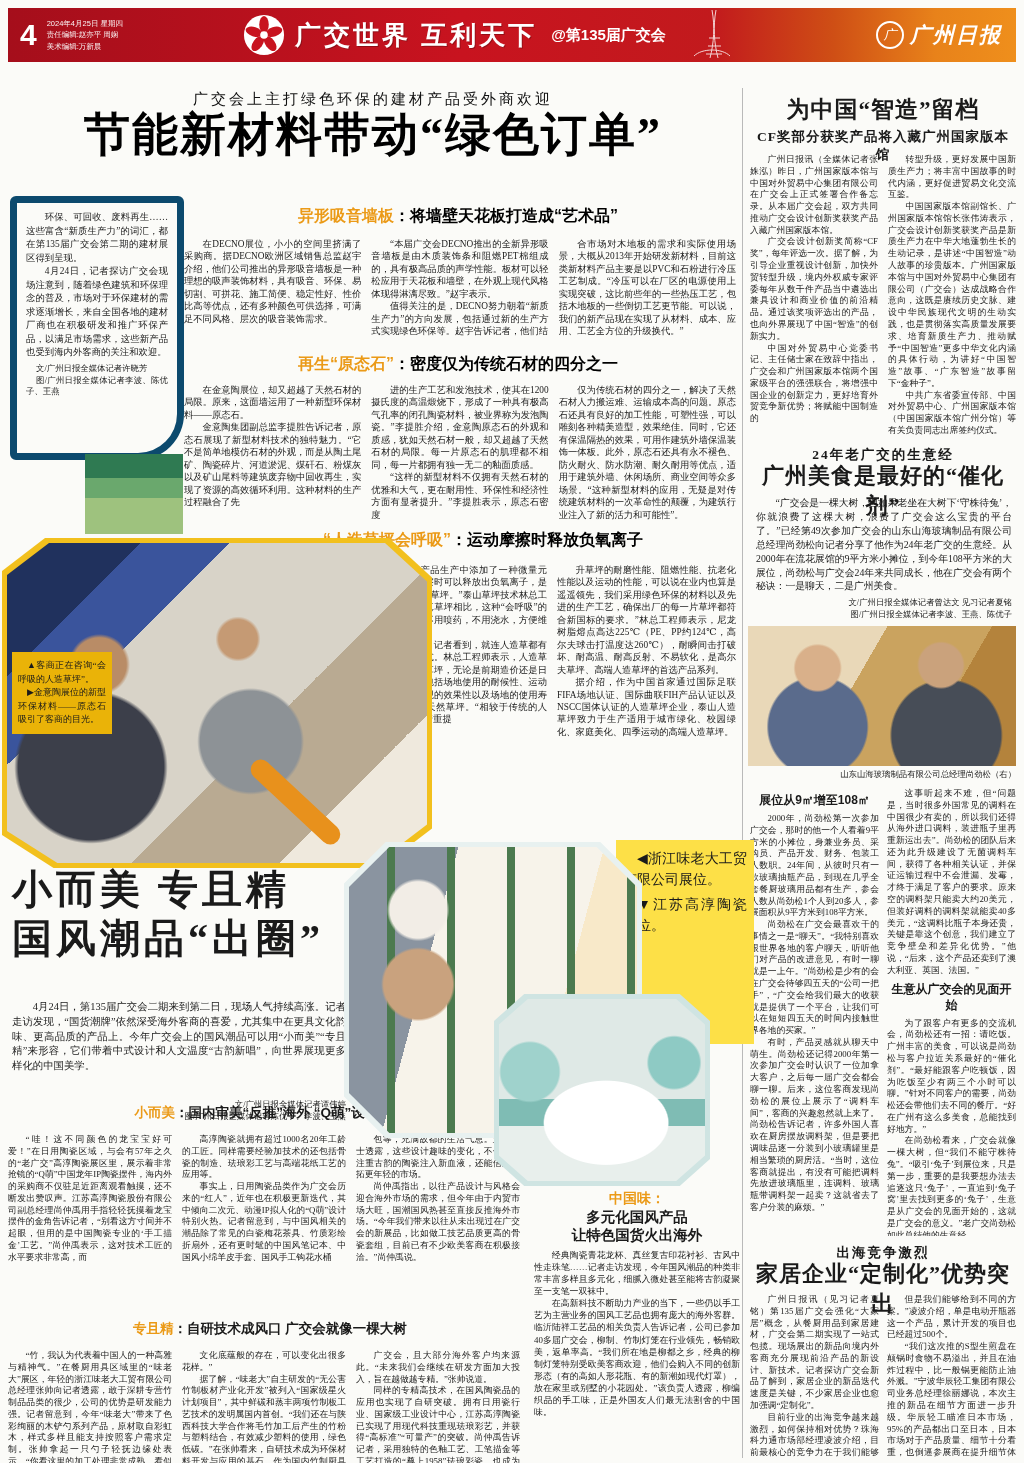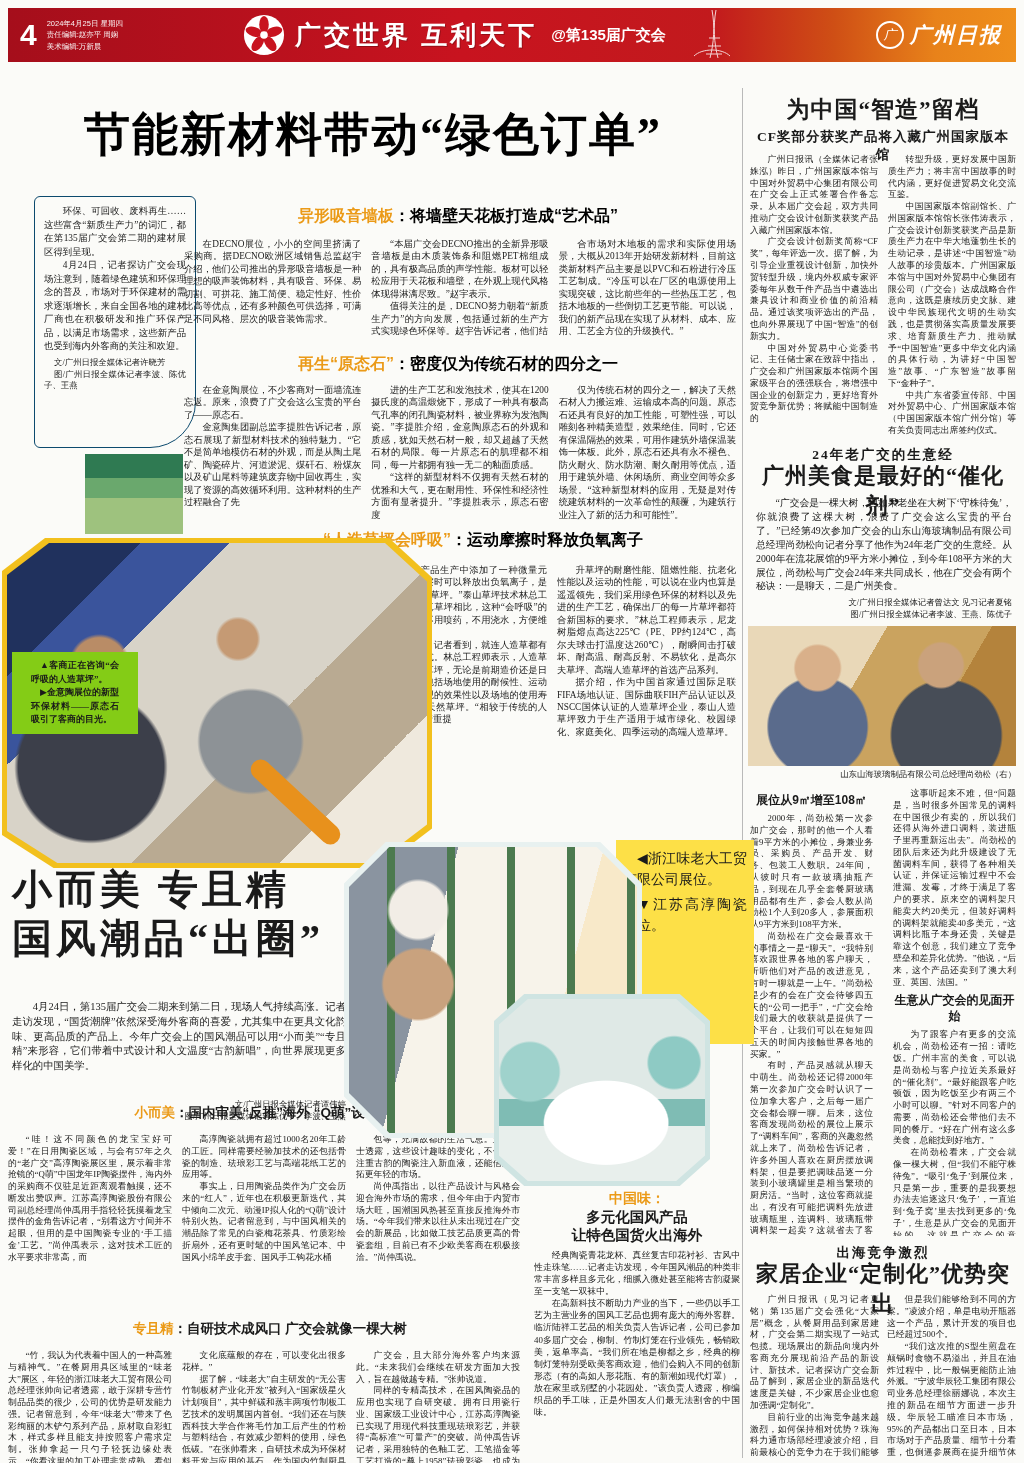--- a/index.html
+++ b/index.html
@@ -24,30 +24,30 @@
   .mainhead{font-size:46px;font-weight:bold;text-align:center;letter-spacing:2px;color:#000;}
   .sechead{text-align:center;font-weight:bold;font-size:16px;color:#000;font-family:"Liberation Sans",sans-serif;}
   .sechead .lbl{color:#eb9a17;}
   .subhead{text-align:center;font-weight:bold;font-size:13.5px;font-family:"Liberation Sans",sans-serif;}
   .subhead .lbl{color:#eb9a17;}
   
   .cols{display:flex;gap:10px;overflow:hidden;}
   .col{flex:1;font-size:9.3px;line-height:1.34;text-align:justify;overflow:hidden;}
   .col p,.para p{margin:0;text-indent:2em;}
   .smallcol{font-size:8.8px;}
-  .introbox{border:1px solid #0c4a6e;border-radius:6px 6px 46px 6px;padding:8px 9px;
-    font-size:9.4px;line-height:1.44;text-align:justify;background:#fbfbf8;margin-left:24px;}
+  .introbox{border:7px solid #0c4a6e;border-radius:6px 6px 46px 6px;padding:8px 9px;
+    font-size:9.4px;line-height:1.44;text-align:justify;background:#fbfbf8;}
   .byl{font-size:8.4px;margin-top:3px;line-height:1.4;}
   .byl p{margin:0;text-indent:1.2em;}
   
   .oct{clip-path:polygon(0 14%,14% 0,86% 0,100% 14%,100% 86%,86% 100%,14% 100%,0 86%);}
   .hex{clip-path:polygon(0 10%,10% 0,90% 0,100% 12%,100% 88%,88% 100%,12% 100%,0 90%);}
   .pframe{position:absolute;}
   .pinner{position:absolute;inset:5px;}
-  .cap{background:#84cc16;font-size:9px;line-height:1.5;padding:7px 19px;text-align:justify;font-weight:bold;}
+  .cap{background:#eab308;font-size:9px;line-height:1.5;padding:7px 6px;text-align:justify;}
   .cap p{margin:0;text-indent:1em;}
   .bluecap{background:#fde047;font-size:14px;line-height:1.5;padding:8px 7px 0;text-align:justify;}
   .bluecap p{margin:0 0 4px;text-indent:1em;}
   .photocap{font-size:8.4px;text-align:right;color:#222;}
   
   .rtitle{font-size:23px;font-weight:bold;text-align:center;letter-spacing:1px;}
   .rsub{font-size:13.5px;font-weight:bold;text-align:center;letter-spacing:1px;}
   .rkicker{font-size:13.5px;font-weight:bold;text-align:center;letter-spacing:2px;}
   .rintro{font-size:9.8px;line-height:1.42;text-align:justify;}
   .rintro p{margin:0;text-indent:2em;}
@@ -96,20 +96,21 @@
           <path d="M2 48 C 10 40, 30 40, 38 48"></path>
         </g>
       </svg>
     </div>
     <div class="brand">
       <div class="brandmark">广</div>
       <div class="brandname">广州日报</div>
     </div>
   </div>
 
+  <div class="abs kicker" style="left:8px;top:90px;width:730px;">广交会上主打绿色环保的建材产品受外商欢迎</div>
   <div class="abs mainhead" style="left:8px;top:104px;width:730px;">节能新材料带动“绿色订单”</div>
 
   <div class="abs introbox" style="left:10px;top:196px;width:142px;height:234px;">
     <div class="para">
         <p>环保、可回收、废料再生……这些富含“新质生产力”的词汇，都在第135届广交会第二期的建材展区得到呈现。</p>
         <p>4月24日，记者探访广交会现场注意到，随着绿色建筑和环保理念的普及，市场对于环保建材的需求逐渐增长，来自全国各地的建材厂商也在积极研发和推广环保产品，以满足市场需求，这些新产品也受到海内外客商的关注和欢迎。</p>
       </div>
     <div class="byl">
       <p>文/广州日报全媒体记者许晓芳</p>
       <p>图/广州日报全媒体记者李波、陈优子、王燕</p>
@@ -130,21 +131,21 @@
     <div class="col">
         <p>合市场对木地板的需求和实际使用场景，大概从2013年开始研发新材料，目前这类新材料产品主要是以PVC和石粉进行冷压工艺制成。“冷压可以在厂区的电源使用上实现突破，这比前些年的一些热压工艺，包括木地板的一些倒切工艺更节能。可以说，我们的新产品现在实现了从材料、成本、应用、工艺全方位的升级换代。”</p>
       </div>
   </div>
 
   <div class="abs sechead" style="left:180px;top:354px;width:556px;">
     <span class="lbl">再生“原态石”</span><span>：密度仅为传统石材的四分之一</span>
   </div>
   <div class="abs cols" style="left:184px;top:384px;width:552px;height:138px;">
     <div class="col">
-        <p>在金意陶展位，不少客商对一面墙流连忘返。原来，浪费了广交会这么宝贵的平台了——原态石。</p>
+        <p>在金意陶展位，却又超越了天然石材的局限。原来，这面墙运用了一种新型环保材料——原态石。</p>
         <p>金意陶集团副总监李提胜告诉记者，原态石展现了新型材料技术的独特魅力。“它不是简单地模仿石材的外观，而是从陶土尾矿、陶瓷碎片、河道淤泥、煤矸石、粉煤灰以及矿山尾料等建筑废弃物中回收再生，实现了资源的高效循环利用。这种材料的生产过程融合了先</p>
       </div>
     <div class="col">
         <p>进的生产工艺和发泡技术，使其在1200摄氏度的高温煅烧下，形成了一种具有极高气孔率的闭孔陶瓷材料，被业界称为发泡陶瓷。”李提胜介绍，金意陶原态石的外观和质感，犹如天然石材一般，却又超越了天然石材的局限。每一片原态石的肌理都不相同，每一片都拥有独一无二的釉面质感。</p>
         <p>“这样的新型材料不仅拥有天然石材的优雅和大气，更在耐用性、环保性和经济性方面有显著提升。”李提胜表示，原态石密度</p>
       </div>
     <div class="col">
         <p>仅为传统石材的四分之一，解决了天然石材人力搬运难、运输成本高的问题。原态石还具有良好的加工性能，可塑性强，可以雕刻各种精美造型，效果绝佳。同时，它还有保温隔热的效果，可用作建筑外墙保温装饰一体板。此外，原态石还具有永不褪色、防火耐火、防水防潮、耐久耐用等优点，适用于建筑外墙、休闲场所、商业空间等众多场景。“这种新型材料的应用，无疑是对传统建筑材料的一次革命性的颠覆，为建筑行业注入了新的活力和可能性”。</p>
       </div>
   </div>
@@ -284,21 +285,21 @@
     <p style="text-indent:0;">文/广州日报全媒体记者曾达文 见习记者夏铭</p>
     <p style="text-indent:0;">图/广州日报全媒体记者李波、王燕、陈优子</p>
   </div>
   <div class="abs" style="left:748px;top:626px;width:268px;height:140px;background:
       radial-gradient(circle at 26% 30%, #d9b08a 0 10%, transparent 11%),
       radial-gradient(circle at 72% 28%, #caa27c 0 10%, transparent 11%),
       radial-gradient(circle at 26% 72%, #5a6b8c 0 22%, transparent 23%),
       radial-gradient(circle at 74% 78%, #474d57 0 24%, transparent 25%),
       linear-gradient(120deg,#e9d8b8 0 40%, #caa35f 40% 70%, #b4833c 70% 100%);"></div>
   <div class="abs photocap" style="left:750px;top:769px;width:266px;">山东山海玻璃制品有限公司总经理尚劲松（右）</div>
-  <div class="abs cols" style="left:750px;top:788px;width:266px;height:448px;gap:20px;">
+  <div class="abs cols" style="left:750px;top:788px;width:266px;height:448px;gap:8px;">
     <div class="col smallcol">
       <div class="colhead">展位从9㎡增至108㎡</div>
       <div class="para">
           <p>2000年，尚劲松第一次参加广交会，那时的他一个人看着9平方米的小摊位，身兼业务员、采购员、产品开发、财务、包装工人数职。24年间，从彼时只有一款玻璃抽瓶产品，到现在几乎全套餐厨玻璃用品都有生产，参会人数从尚劲松1个人到20多人，参展面积从9平方米到108平方米。</p>
           <p>尚劲松在广交会最喜欢干的事情之一是“聊天”。“我特别喜欢跟世界各地的客户聊天，听听他们对产品的改进意见，有时一聊就是一上午。”尚劲松是少有的会在广交会待够四五天的“公司一把手”，“广交会给我们最大的收获就是提供了一个平台，让我们可以在短短四五天的时间内接触世界各地的买家。”</p>
           <p>有时，产品灵感就从聊天中萌生。尚劲松还记得2000年第一次参加广交会时认识了一位加拿大客户，之后每一届广交会都会聊一聊。后来，这位客商发现尚劲松的展位上展示了“调料车间”，客商的兴趣忽然就上来了。尚劲松告诉记者，许多外国人喜欢在厨房摆放调料架，但是要把调味品逐一分装到小玻璃罐里是相当繁琐的厨房活。“当时，这位客商就提出，有没有可能把调料先放进玻璃瓶里，连调料、玻璃瓶带调料架一起卖？这就省去了客户分装的麻烦。”</p>
         </div>
     </div>
     <div class="col smallcol">
       <div class="para">

